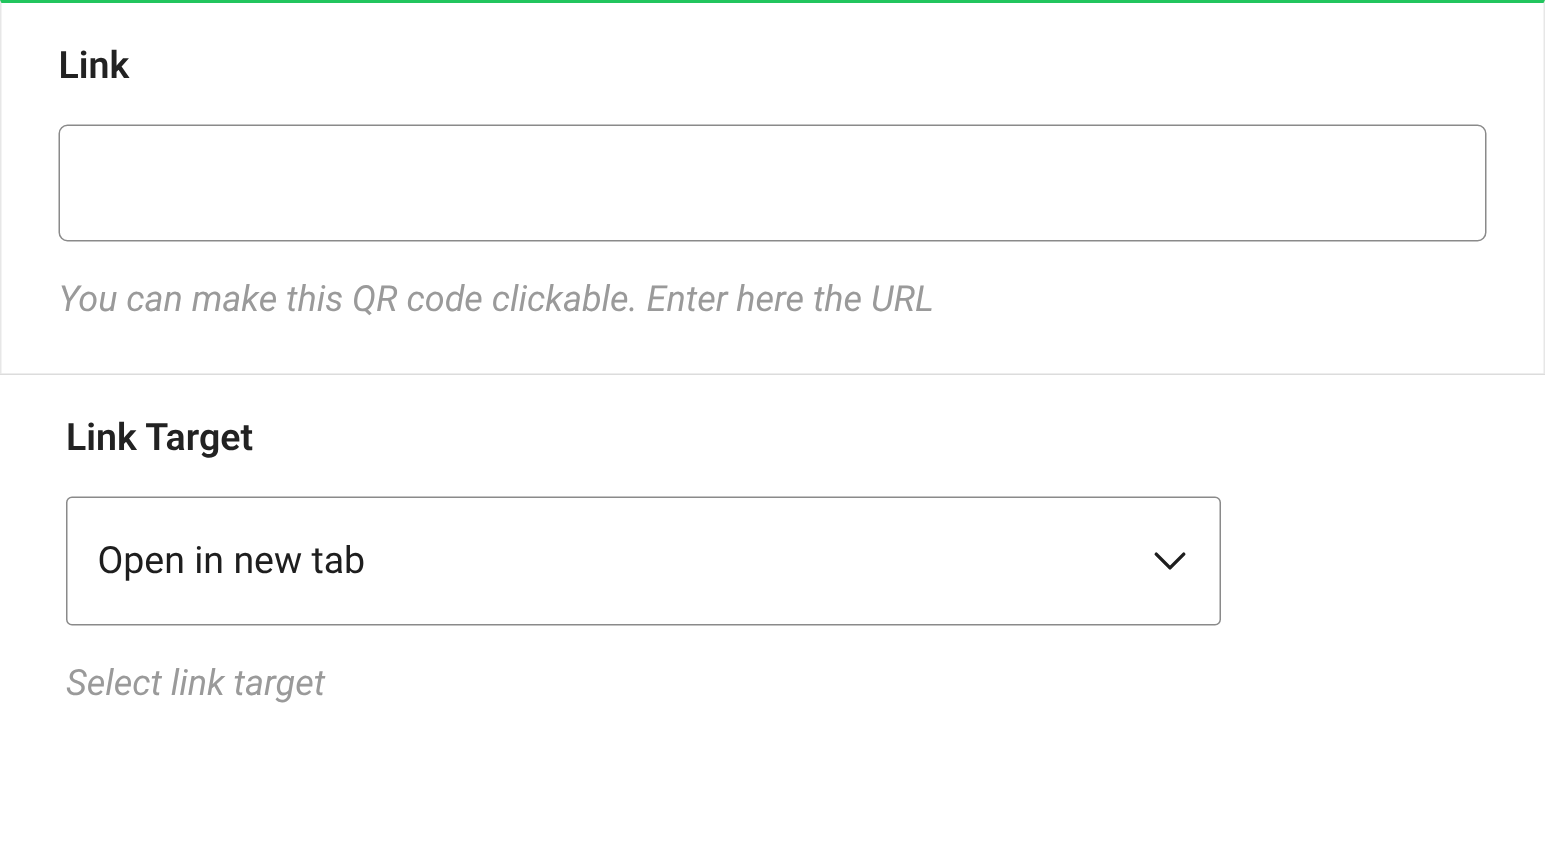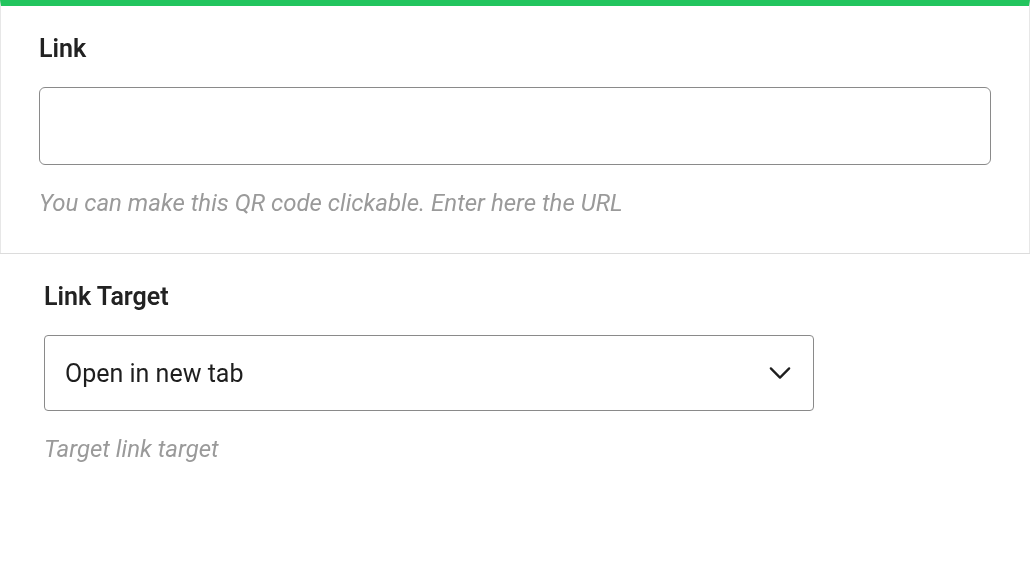--- a/index.html
+++ b/index.html
@@ -11,21 +11,21 @@
       font-family: -apple-system, BlinkMacSystemFont, "Segoe UI", Roboto, Helvetica, Arial, sans-serif;
       background: #ffffff;
       width: 1030px;
       height: 567px;
       color: #1e1e1e;
     }
     .form-section {
       padding: 28px 38px 36px 38px;
     }
     .form-section.top {
-      border-top: 6px solid #22c55e;
+      border-top: 2px solid #22c55e;
       border-left: 1px solid #e7e7e7;
       border-right: 1px solid #e7e7e7;
     }
     .form-section.bottom {
       border-top: 1px solid #dcdcdc;
       padding-left: 44px;
     }
     .field-label {
       font-size: 25px;
       font-weight: 600;
@@ -51,21 +51,21 @@
       margin-top: 24px;
       font-weight: 400;
     }
     .select-wrap {
       position: relative;
       width: 770px;
       max-width: 100%;
     }
     .select-box {
       width: 100%;
-      height: 76px;
+      height: 86px;
       border: 1px solid #8a8a8a;
       border-radius: 4px;
       padding: 0 60px 0 20px;
       font-size: 25px;
       color: #1e1e1e;
       background: #ffffff;
       outline: none;
       appearance: none;
       -webkit-appearance: none;
       -moz-appearance: none;
@@ -104,14 +104,14 @@
   <div class="select-wrap">
     <div class="select-box">
       <span>Open in new tab</span>
     </div>
     <span class="chevron">
       <svg viewBox="0 0 24 14" fill="none" stroke="#1e1e1e" stroke-width="2.5" stroke-linecap="round" stroke-linejoin="round">
         <polyline points="2,2 12,12 22,2"></polyline>
       </svg>
     </span>
   </div>
-  <p class="helper-text">Target link target</p>
+  <p class="helper-text">Select link target</p>
 </div>
 
 </body></html>

